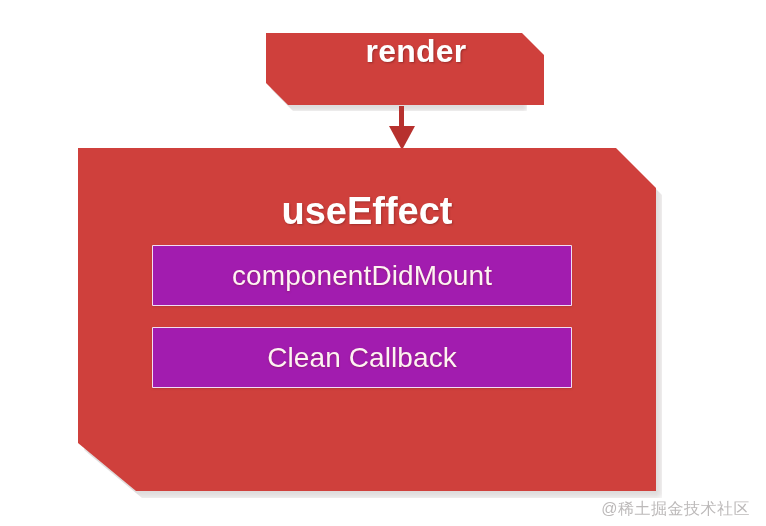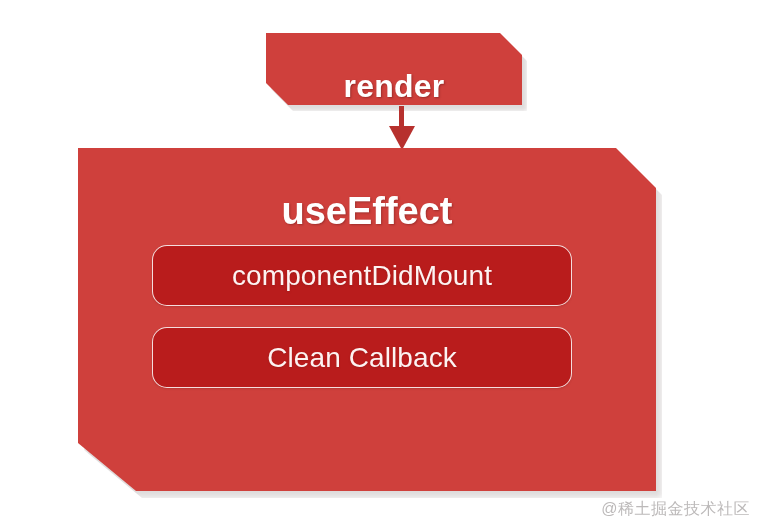--- a/index.html
+++ b/index.html
@@ -44,22 +44,23 @@
   .render-body {
     position: absolute;
     left: 0;
     top: 0;
     width: 256px;
     height: 72px;
     background: #cf403c;
     -webkit-clip-path: polygon(0 0, calc(100% - 22px) 0, 100% 22px, 100% 100%, 22px 100%, 0 calc(100% - 22px));
     clip-path: polygon(0 0, calc(100% - 22px) 0, 100% 22px, 100% 100%, 22px 100%, 0 calc(100% - 22px));
     display: flex;
-    align-items: flex-end;
+    align-items: flex-start;
     justify-content: center;
+    padding-left: 22px;
   }
   .render-label {
     color: #ffffff;
     font-size: 32px;
     font-weight: bold;
     letter-spacing: 0.2px;
     text-shadow: 1px 1px 2px rgba(90, 20, 20, 0.45);
   }
 
   
@@ -133,22 +134,22 @@
   .effect-items {
     position: absolute;
     left: 74px;
     top: 97px;
     width: 420px;
   }
   .effect-item {
     height: 59px;
     margin-bottom: 21px;
     border: 1.5px solid rgba(255, 255, 255, 0.85);
-    border-radius: 15px;
-    background: #b91c1c;
+    border-radius: 1px;
+    background: #a21caf;
     display: flex;
     align-items: center;
     justify-content: center;
     box-shadow: 0 1px 2px rgba(120, 30, 30, 0.25);
   }
   .effect-item:last-child {
     margin-bottom: 0;
     align-items: center;
   }
   .effect-item-label {

